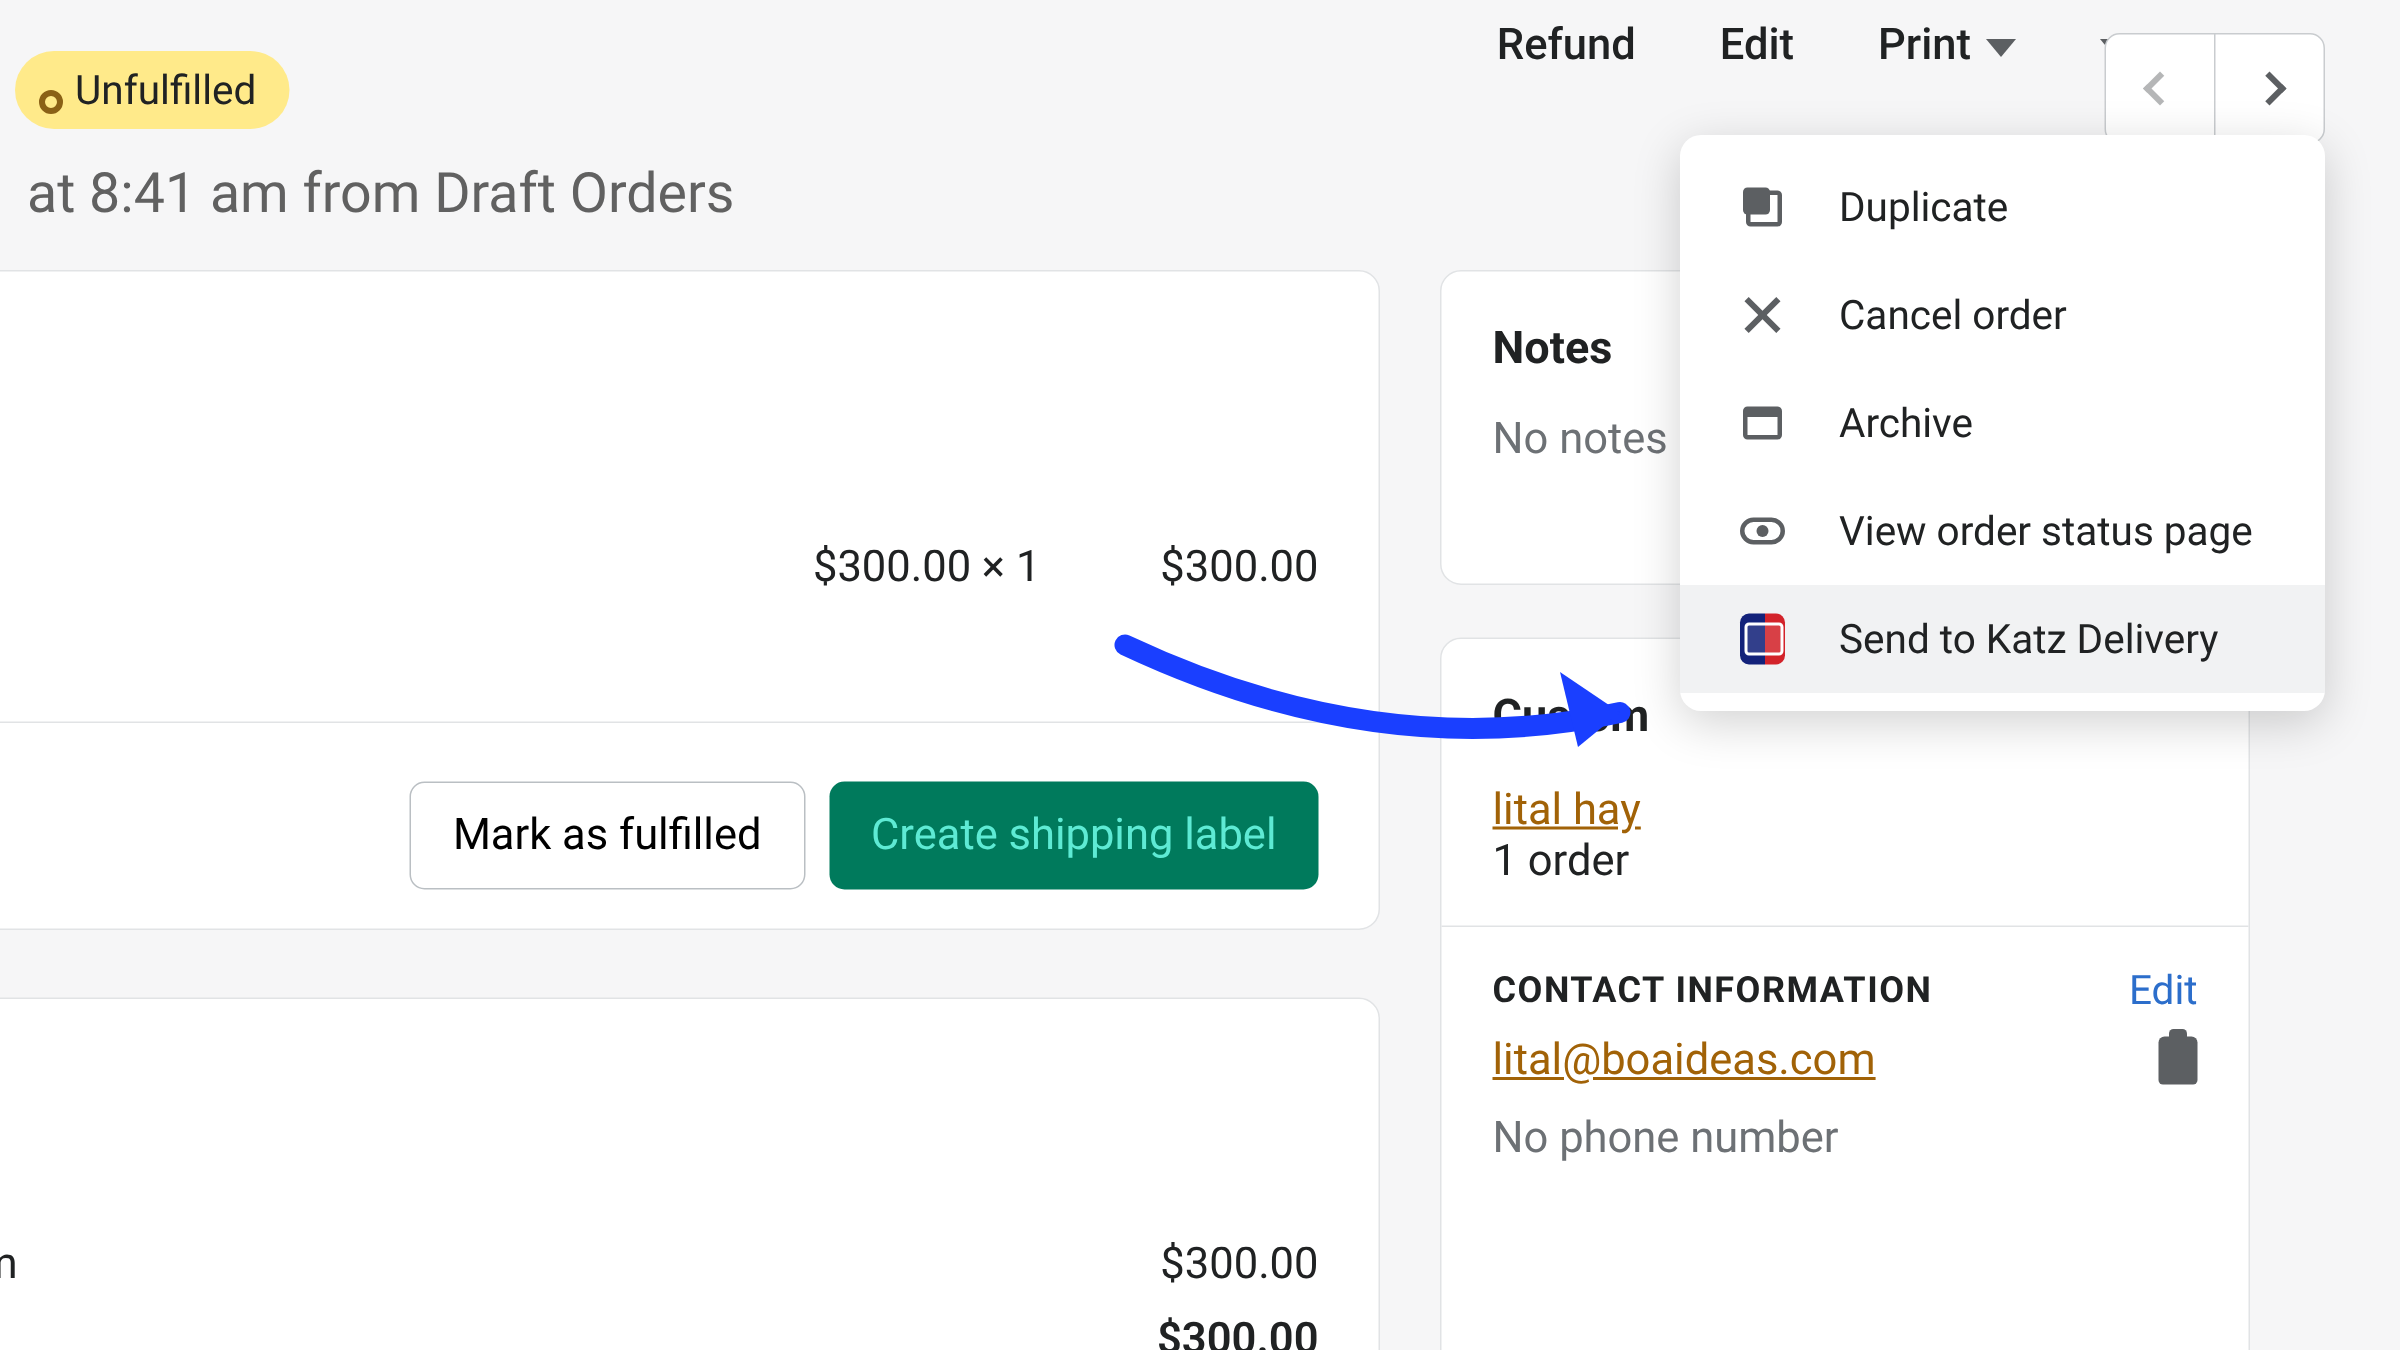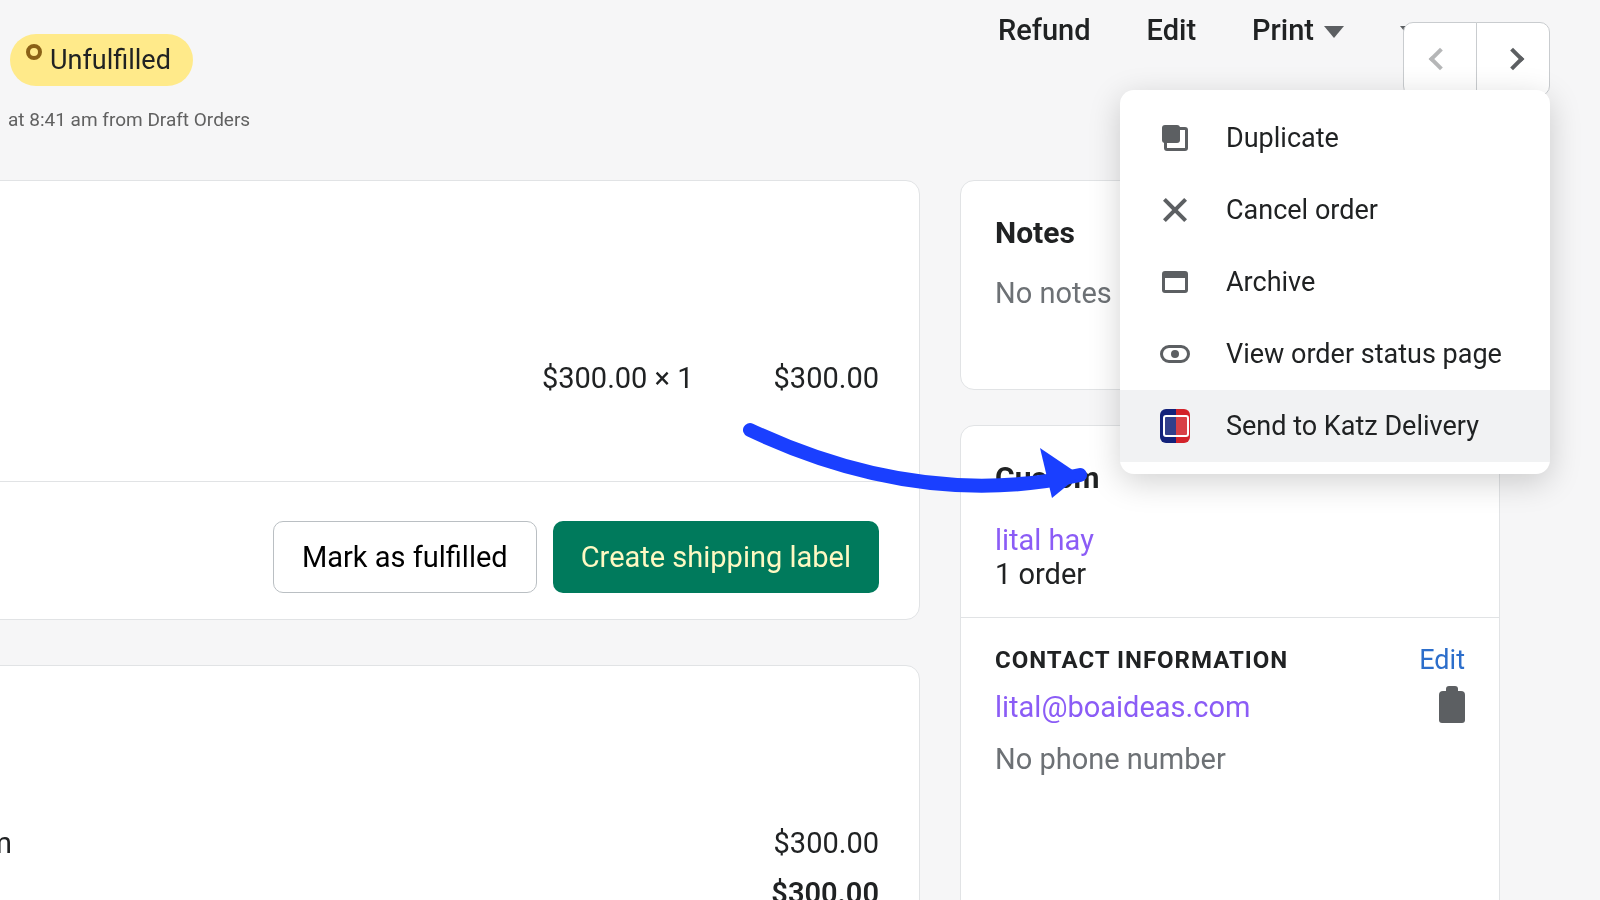--- a/index.html
+++ b/index.html
@@ -1,49 +1,49 @@
 <!DOCTYPE html>
 <html><head>
 <meta charset="utf-8">
 <style>
   *{box-sizing:border-box;margin:0;padding:0;font-family:-apple-system,BlinkMacSystemFont,"Segoe UI",Roboto,Helvetica,Arial,sans-serif;}
   body{background:#f6f6f7;width:1600px;height:900px;overflow:hidden;position:relative;color:#202223;}
   
   .header{position:absolute;left:0;top:30px;right:0;height:60px;display:flex;align-items:center;}
-  .badge{display:inline-flex;align-items:flex-start;gap:8px;background:#ffea8a;border-radius:30px;padding:10px 22px 10px 16px;font-size:27px;margin-left:10px;}
+  .badge{display:inline-flex;align-items:flex-end;gap:8px;background:#ffea8a;border-radius:30px;padding:10px 22px 10px 16px;font-size:27px;margin-left:10px;}
   .badge .dot{width:16px;height:16px;border:4px solid #8a6116;border-radius:50%;}
   .top-actions{position:absolute;right:180px;top:0;display:flex;align-items:center;gap:56px;height:60px;}
   .top-actions .act{font-size:29px;font-weight:500;color:#202223;cursor:pointer;display:flex;align-items:center;gap:10px;}
   .caret{width:0;height:0;border-left:10px solid transparent;border-right:10px solid transparent;border-top:12px solid #5c5f62;margin-top:4px;}
   .pager{position:absolute;right:50px;top:22px;display:flex;}
   .pager .btn{width:74px;height:74px;border:1px solid #c9cccf;background:#fff;display:flex;align-items:center;justify-content:center;cursor:pointer;}
   .pager .btn:first-child{border-radius:10px 0 0 10px;}
   .pager .btn:last-child{border-radius:0 10px 10px 0;margin-left:-1px;}
   .chev{width:16px;height:16px;border-right:4px solid #5c5f62;border-bottom:4px solid #5c5f62;}
   .chev.left{transform:rotate(135deg);opacity:.45;}
   .chev.right{transform:rotate(-45deg);}
-  .subtitle{position:absolute;left:8px;top:108px;font-size:19px;color:#616161;}
+  .subtitle{position:absolute;left:18px;top:108px;font-size:37px;color:#616161;}
   
   .card{position:absolute;background:#fff;border:1px solid #e1e3e5;border-radius:14px;}
   .card-main1{left:-50px;top:180px;width:970px;height:440px;}
   .price-row{position:absolute;left:0;right:0;top:180px;text-align:right;font-size:29px;display:flex;justify-content:flex-end;gap:80px;padding-right:40px;}
   .divider{position:absolute;left:0;right:0;top:300px;border-top:1px solid #e1e3e5;}
   .btn-row{position:absolute;right:40px;top:340px;display:flex;gap:16px;}
   .btn-outline{font-size:29px;padding:18px 28px;border:1px solid #babfc3;border-radius:10px;background:#fff;cursor:pointer;}
-  .btn-primary{font-size:29px;padding:18px 28px;border-radius:10px;background:#007a5c;color:#fef9c3;border:none;cursor:pointer;}
+  .btn-primary{font-size:29px;padding:18px 28px;border-radius:10px;background:#007a5c;color:#5eead4;border:none;cursor:pointer;}
   .card-main2{left:-50px;top:665px;width:970px;height:300px;}
   .card-main2 .r{position:absolute;right:40px;font-size:29px;}
   .card-main2 .r1{top:160px;}
   .card-main2 .r2{top:210px;font-weight:600;}
   .card-main2 .item-lbl{position:absolute;left:20px;top:160px;font-size:29px;}
   .card-side1{left:960px;top:180px;width:540px;height:210px;padding:34px;}
   .card-side2{left:960px;top:425px;width:540px;height:500px;padding:34px;}
   .h{font-size:30px;font-weight:700;}
   .muted{font-size:29px;color:#6d7175;}
-  .link{color:#8b5cf6;font-size:29px;}
+  .link{color:#a16207;text-decoration:underline;font-size:29px;}
   
   .dropdown{position:absolute;left:1120px;top:90px;width:430px;background:#fff;border-radius:14px;box-shadow:0 8px 32px rgba(0,0,0,.18);padding:12px 0;z-index:20;}
   .dd-item{display:flex;align-items:center;gap:36px;padding:20px 40px;font-size:27px;cursor:pointer;}
   .dd-item.hov{background:#f1f2f3;}
   .dd-item .ic{width:30px;height:30px;flex-shrink:0;display:flex;align-items:center;justify-content:center;}
   
   .ic-dup{position:relative;width:26px;height:26px;}
   .ic-dup::before{content:"";position:absolute;right:0;bottom:0;width:18px;height:18px;border:3px solid #5c5f62;border-radius:3px;background:#fff;}
   .ic-dup::after{content:"";position:absolute;left:0;top:0;width:18px;height:18px;background:#5c5f62;border-radius:3px;}
   .ic-x{position:relative;width:26px;height:26px;}

